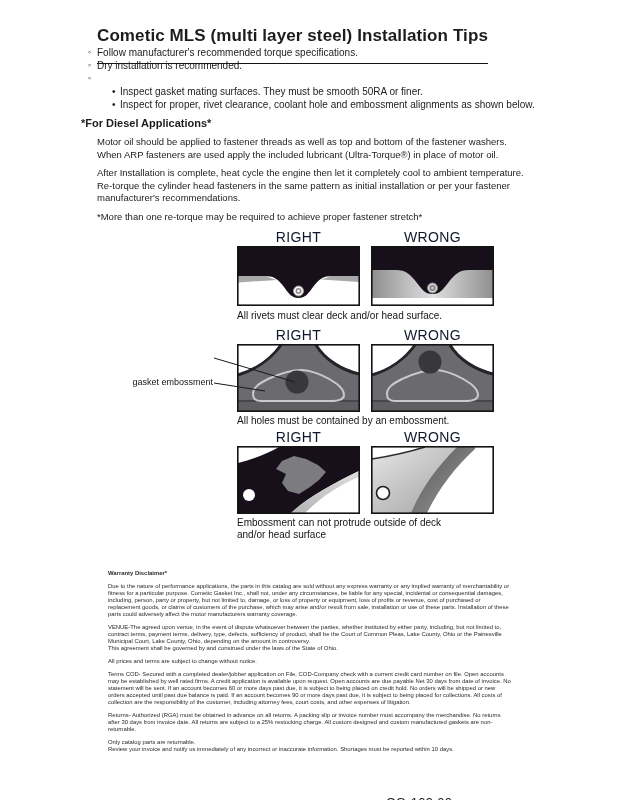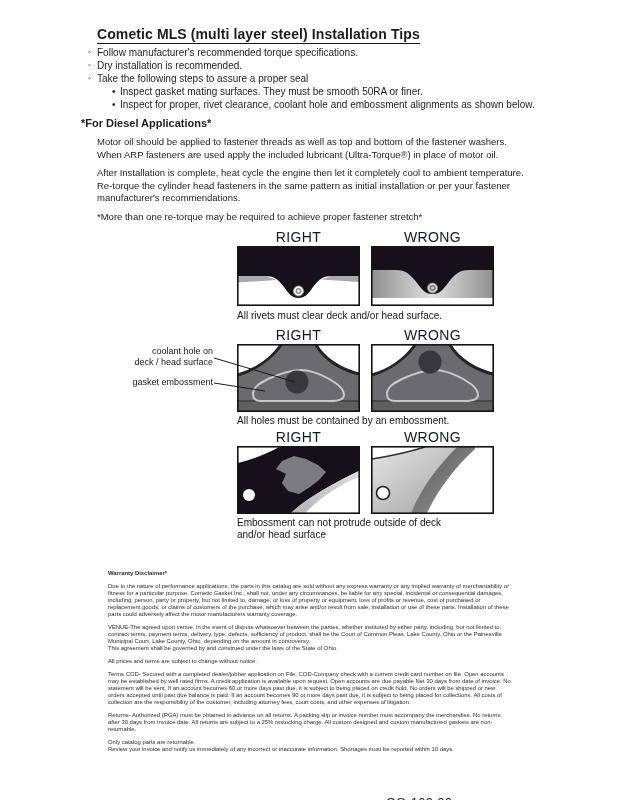--- a/index.html
+++ b/index.html
@@ -2,22 +2,22 @@
 <html><head>
 <meta charset="utf-8">
 <style>
   html,body{margin:0;padding:0;background:#ffffff;}
   .page{
     position:relative;width:618px;height:800px;background:#ffffff;overflow:hidden;
     font-family:"Liberation Sans","DejaVu Sans",sans-serif;color:#1c1c1c;
   }
   .abs{position:absolute;}
   .title{
-    left:97px;top:26px;font-size:14px;font-weight:bold;letter-spacing:0.1px;
-    border-bottom:1.5px solid #151515;padding-bottom:1px;white-space:nowrap;
+    left:97px;top:26px;font-size:17px;font-weight:bold;letter-spacing:0.1px;
+    border-bottom:1.5px solid #151515;padding-bottom:17px;white-space:nowrap;
   }
   .tips{left:88px;top:46px;font-size:10px;}
   .tip-row{display:flex;align-items:flex-start;line-height:13px;}
   .tip-row .marker{width:9px;font-size:9px;line-height:13px;text-align:left;}
   .sub{margin-left:24px;}
   .sub .marker{width:8px;font-size:10px;}
   .diesel-heading{left:81px;top:117px;font-size:11px;font-weight:bold;}
   .para{left:97px;width:436px;font-size:9.5px;line-height:12.6px;}
   .p1{top:136px;}
   .p2{top:167px;}
@@ -49,21 +49,20 @@
     <div class="tip-row">
       <span class="marker">◦</span>
       <span>Follow manufacturer's recommended torque specifications.</span>
     </div>
     <div class="tip-row">
       <span class="marker">◦</span>
       <span>Dry installation is recommended.</span>
     </div>
     <div class="tip-row">
       <span class="marker">◦</span>
-      <span>Take the following steps to assure a proper seal</span>
     </div>
     <div class="tip-row sub">
       <span class="marker">•</span>
       <span>Inspect gasket mating surfaces.  They must be smooth 50RA or finer.</span>
     </div>
     <div class="tip-row sub">
       <span class="marker">•</span>
       <span>Inspect for proper, rivet clearance, coolant hole and embossment alignments as shown below.</span>
     </div>
   </div>
@@ -101,24 +100,20 @@
     <circle cx="61.5" cy="42" r="5" fill="#d6d6d6" stroke="#8b8b8b" stroke-width="1"></circle>
     <circle cx="61.5" cy="42" r="2.2" fill="#cccccc" stroke="#7e7e7e" stroke-width="1.6"></circle>
     <rect x="0.8" y="0.8" width="121.4" height="58.4" fill="none" stroke="#141414" stroke-width="1.6"></rect>
   </svg>
 
   <div class="abs caption cap-r1">All rivets must clear deck and/or head surface.</div>
 
   <div class="abs dg-label lab-r2 col-left">RIGHT</div>
   <div class="abs dg-label lab-r2 col-right">WRONG</div>
 
-  <div class="abs annot an1">
-    <div>coolant hole on</div>
-    <div>deck / head surface</div>
-  </div>
   <div class="abs annot an2">gasket embossment</div>
 
   <svg class="abs panel pan-r2 col-left" viewBox="0 0 123 68">
     <rect x="0" y="0" width="123" height="68" fill="#ffffff"></rect>
     <path d="M1,31 C18,26 34,15 44,1 H79 C88,16 105,26 122,30 V67 H1 Z" fill="#6a6a6f"></path>
     <path d="M1,31 C18,26 34,15 44,1" fill="none" stroke="#232328" stroke-width="3"></path>
     <path d="M79,1 C88,16 105,26 122,30" fill="none" stroke="#232328" stroke-width="3"></path>
     <line x1="1" y1="57" x2="122" y2="57" stroke="#3c3c41" stroke-width="1.4"></line>
     <rect x="1" y="58" width="121" height="9" fill="#5e5e63"></rect>
     <path d="M16,50 C16,44 21,40 31,35 C44,29 56,26 65,26 C78,27 92,34 100,40 C105,44 107,47 107,51 C107,55 102,57 94,57 H24 C18,57 16,54 16,50 Z" fill="none" stroke="#c9c9c9" stroke-width="2"></path>

